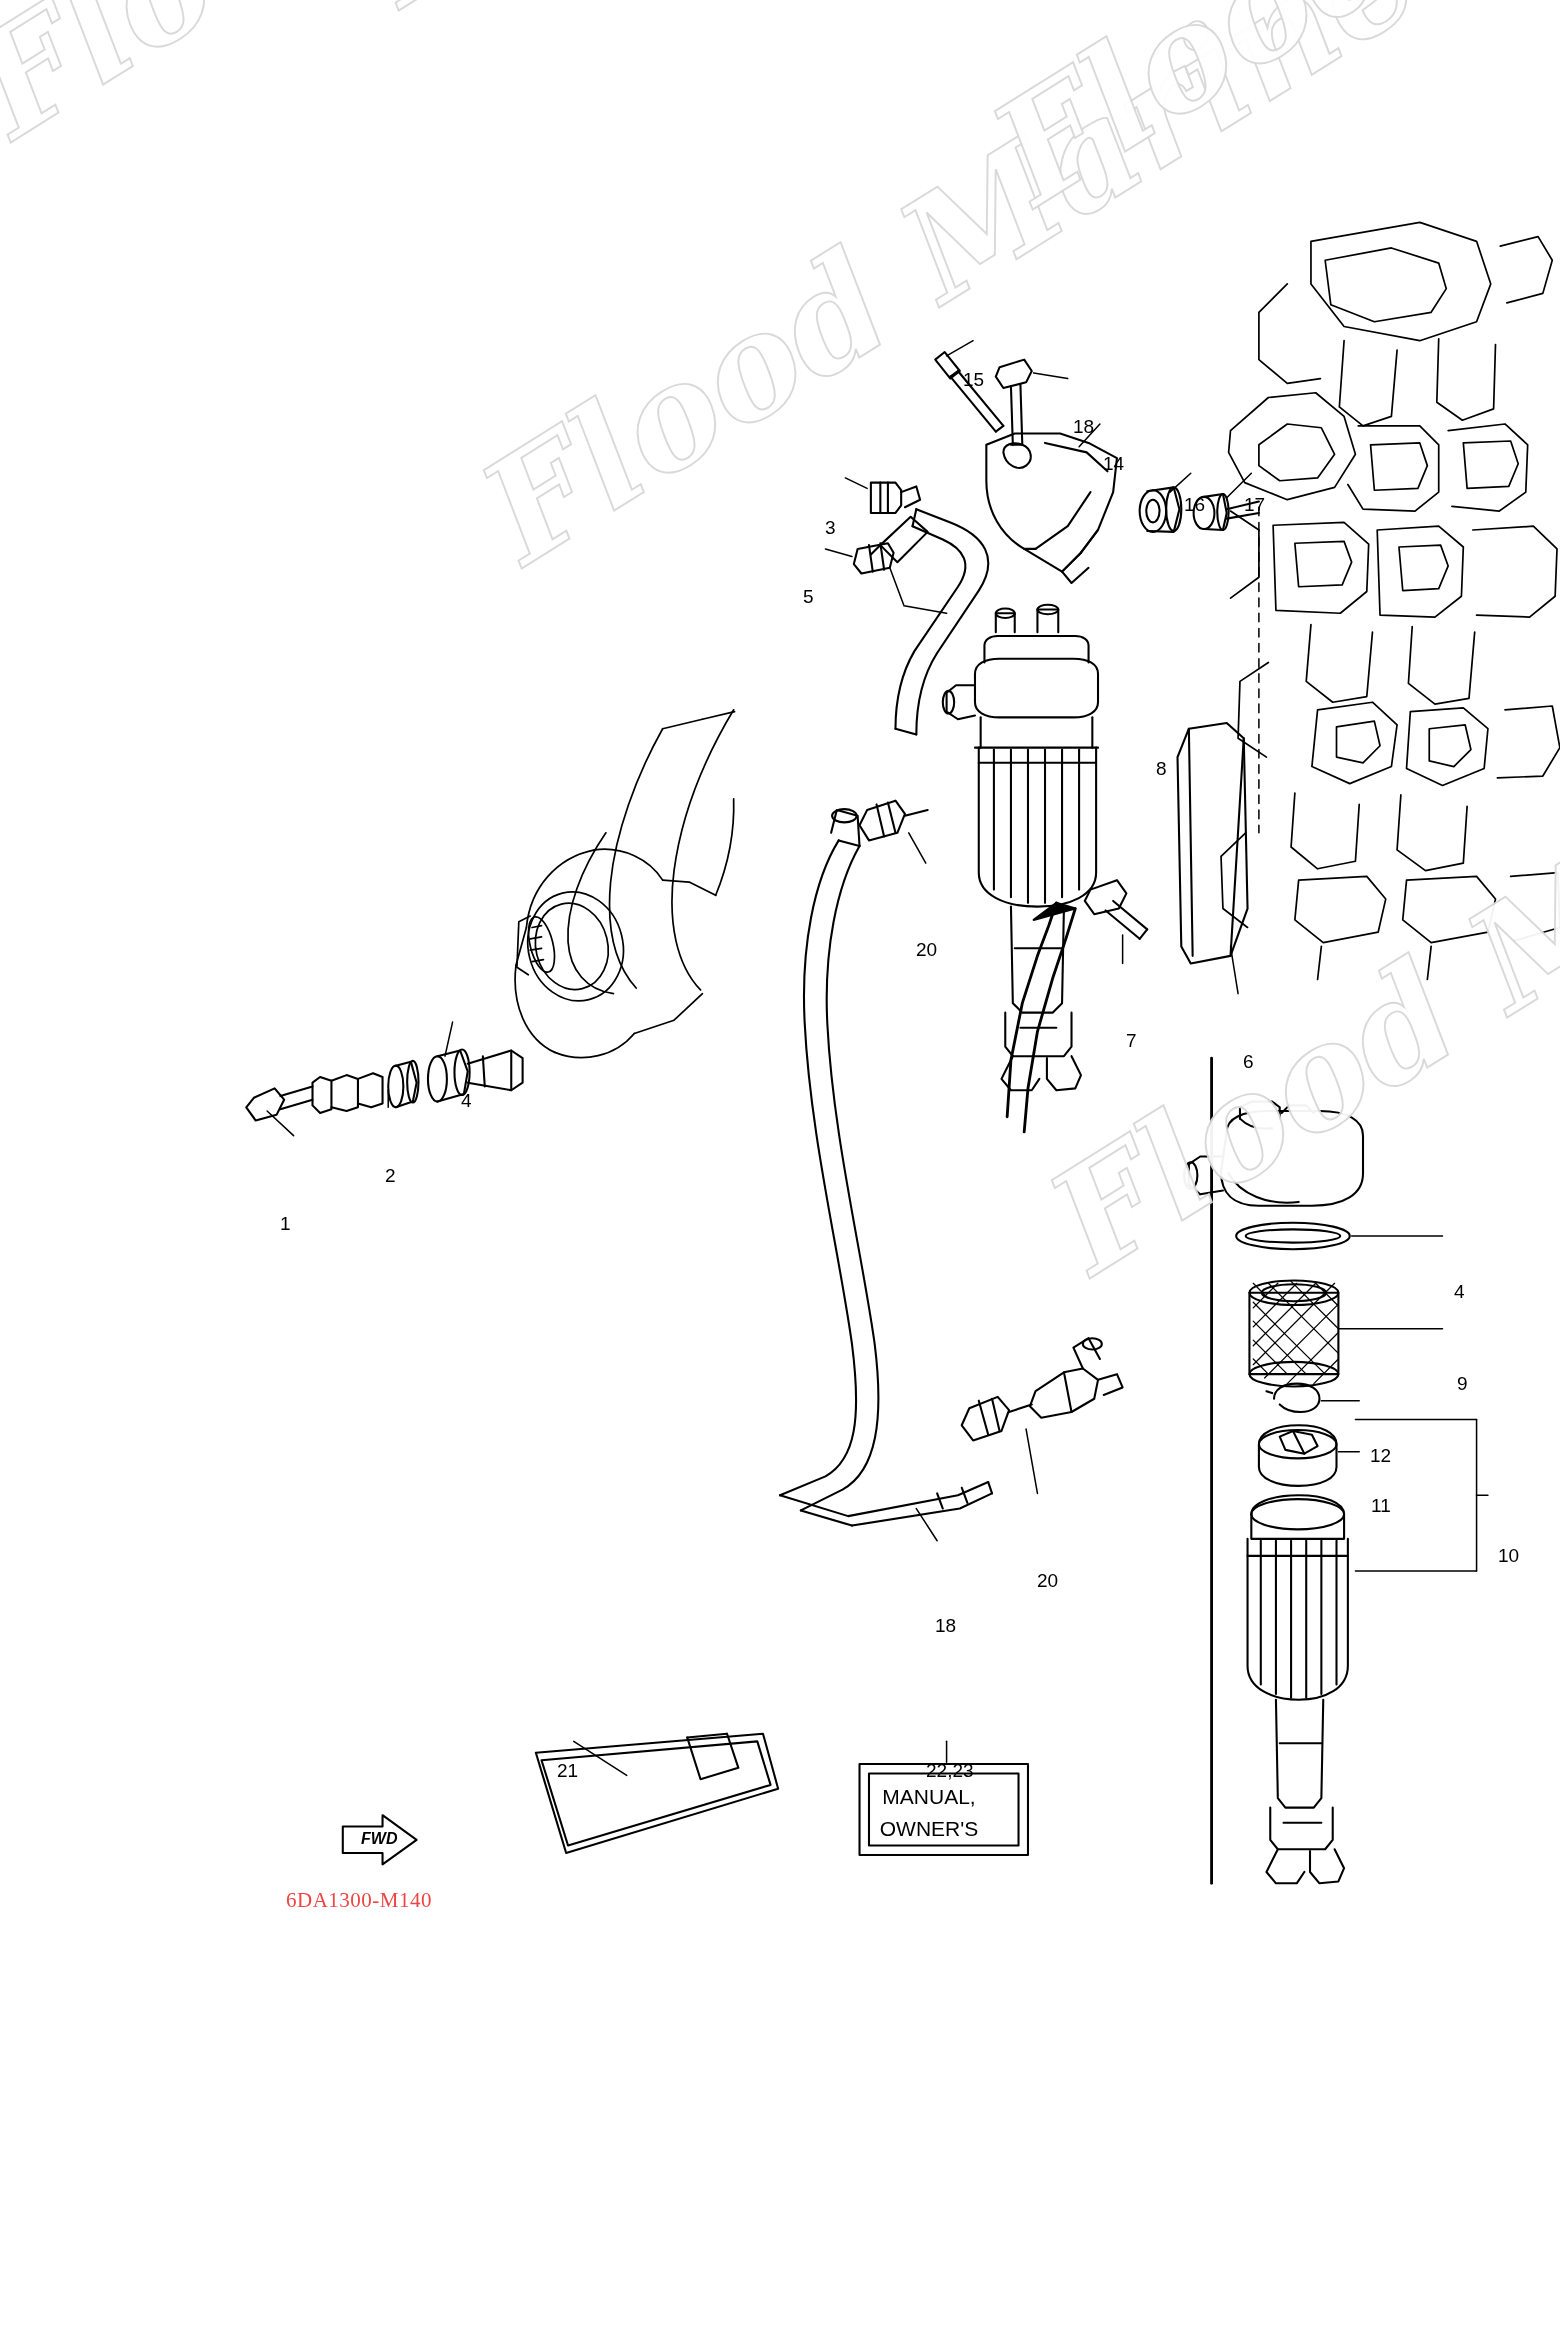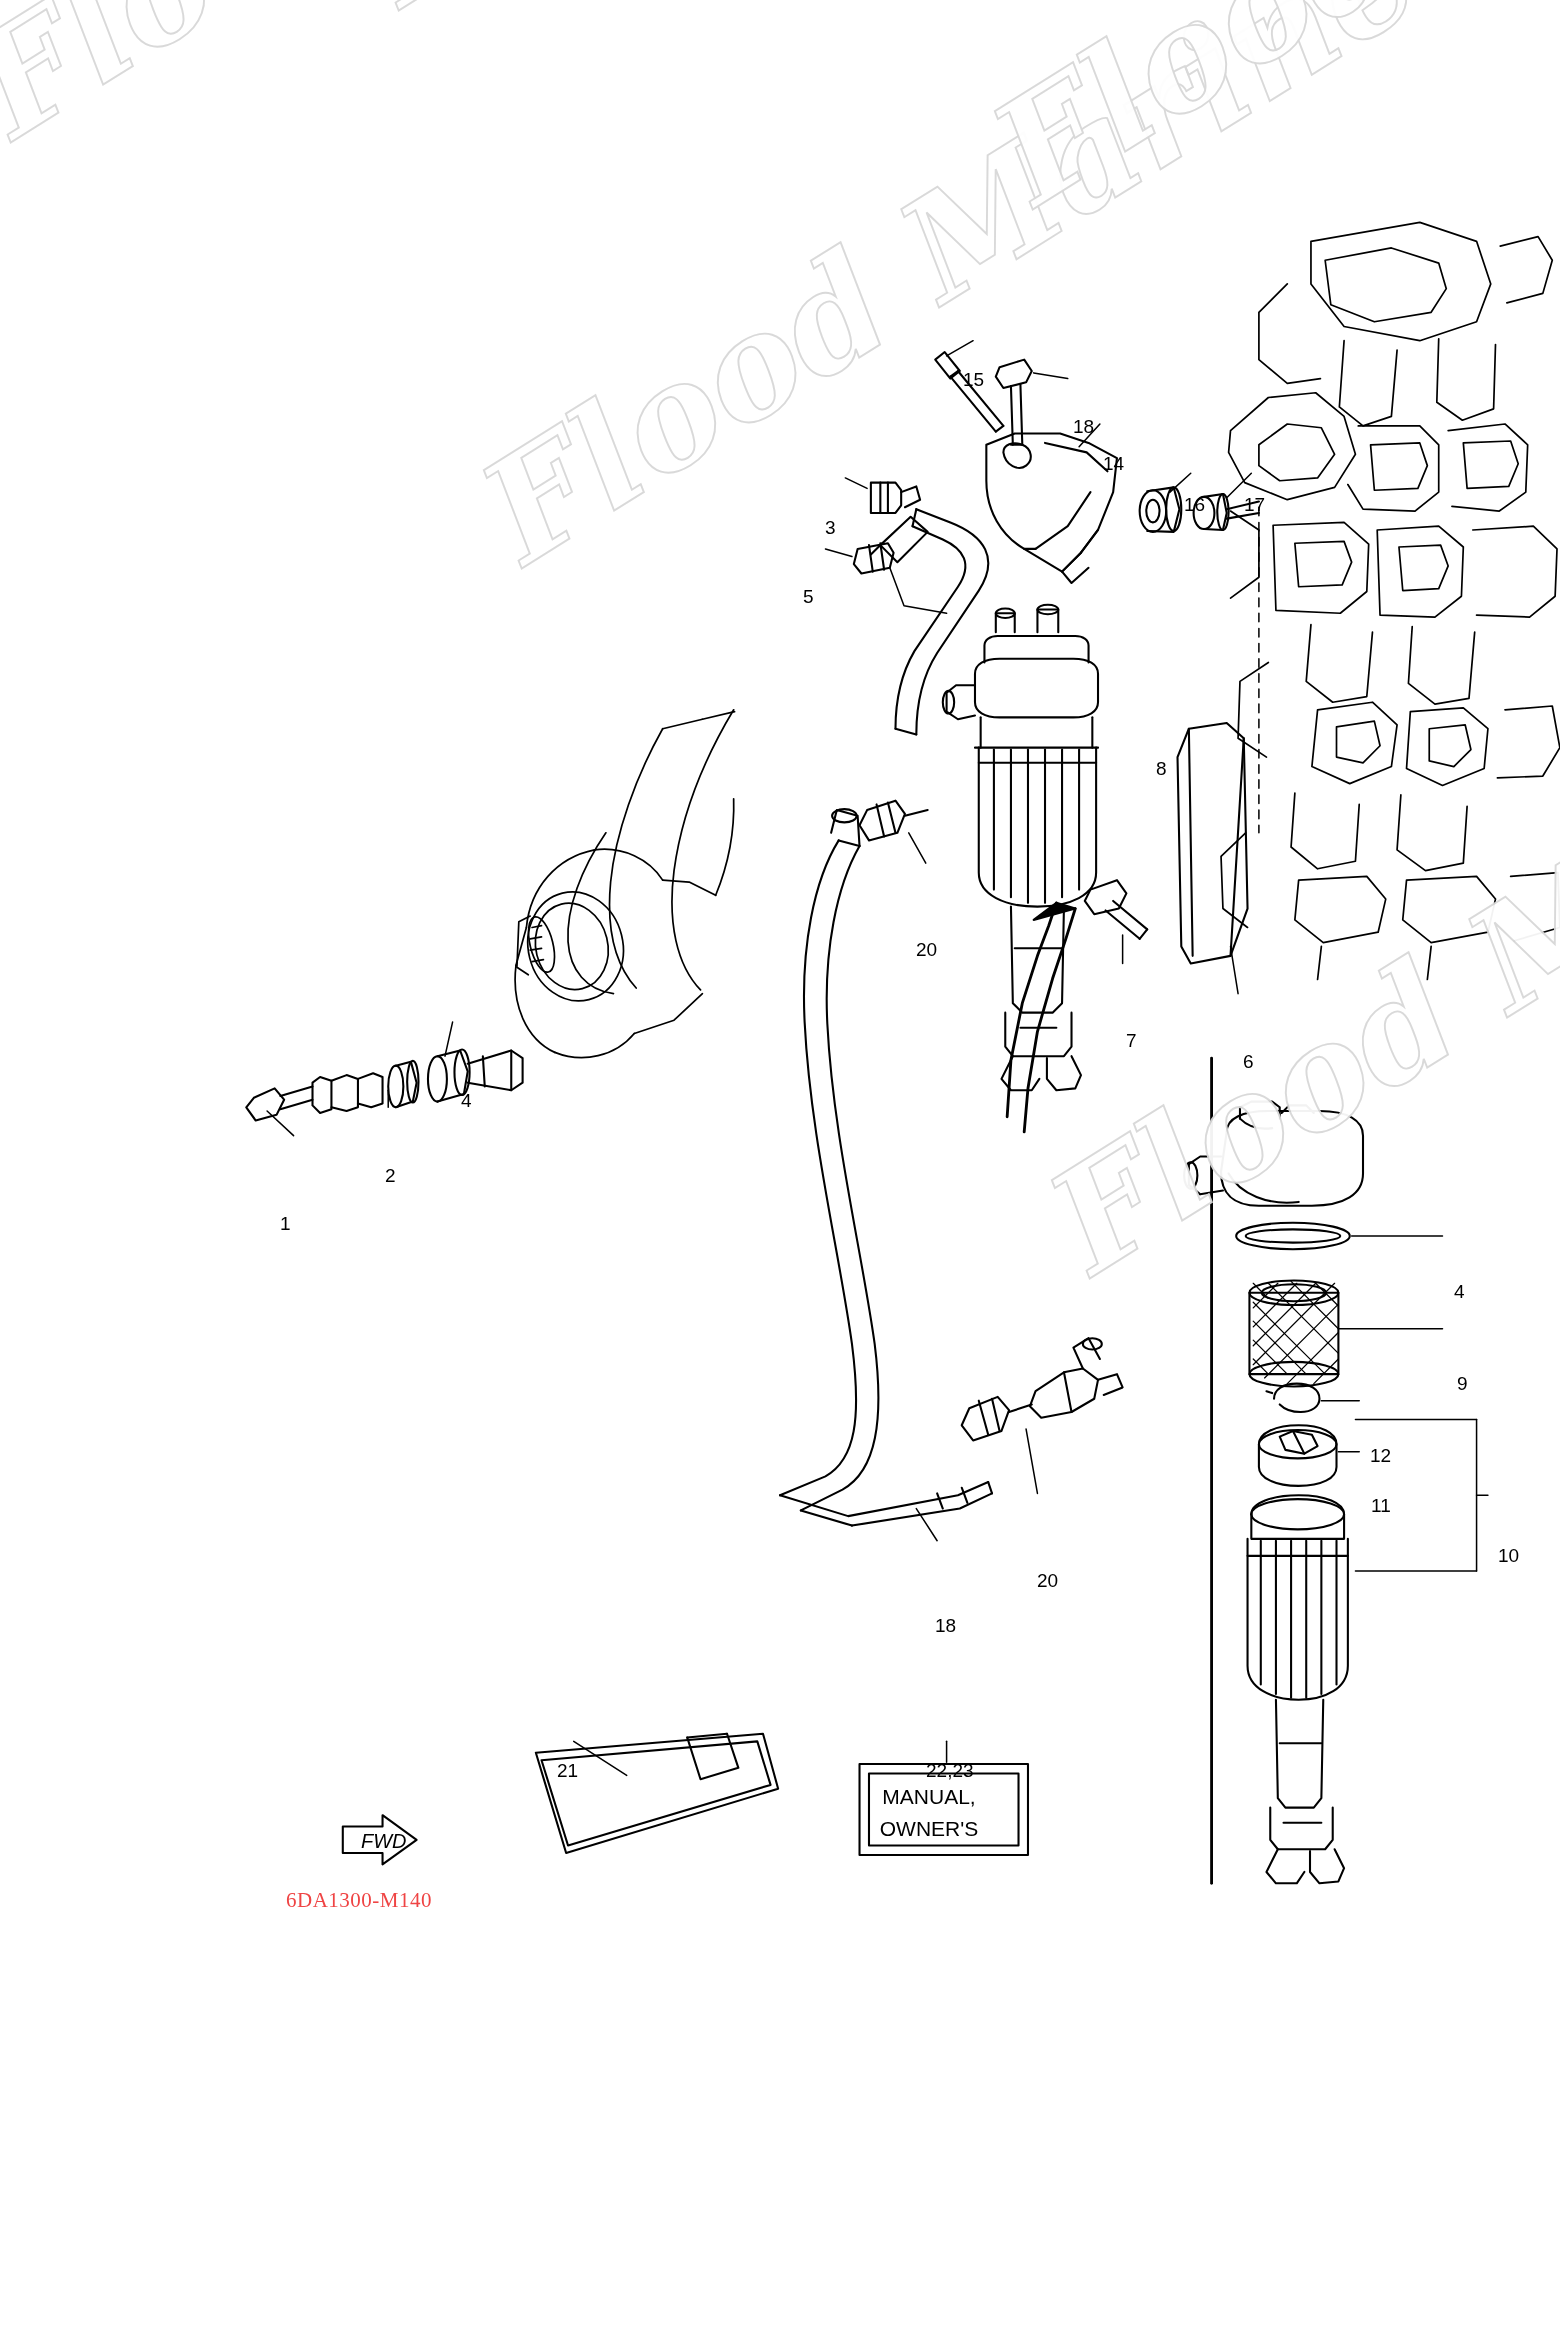--- a/index.html
+++ b/index.html
@@ -72,22 +72,22 @@
     font-family: "Liberation Sans", sans-serif;
     font-size: 21px;
     color: #000;
     text-align: center;
     line-height: 1.5;
   }
   .fwd-label {
     position: absolute;
     z-index: 9;
     font-family: "Liberation Sans", sans-serif;
-    font-size: 20px;
-    font-weight: normal;
+    font-size: 16px;
+    font-weight: bold;
     font-style: italic;
     color: #000;
     text-align: right;
   }
 </style>
 </head>
 <body>
 
 <div id="page">
 

